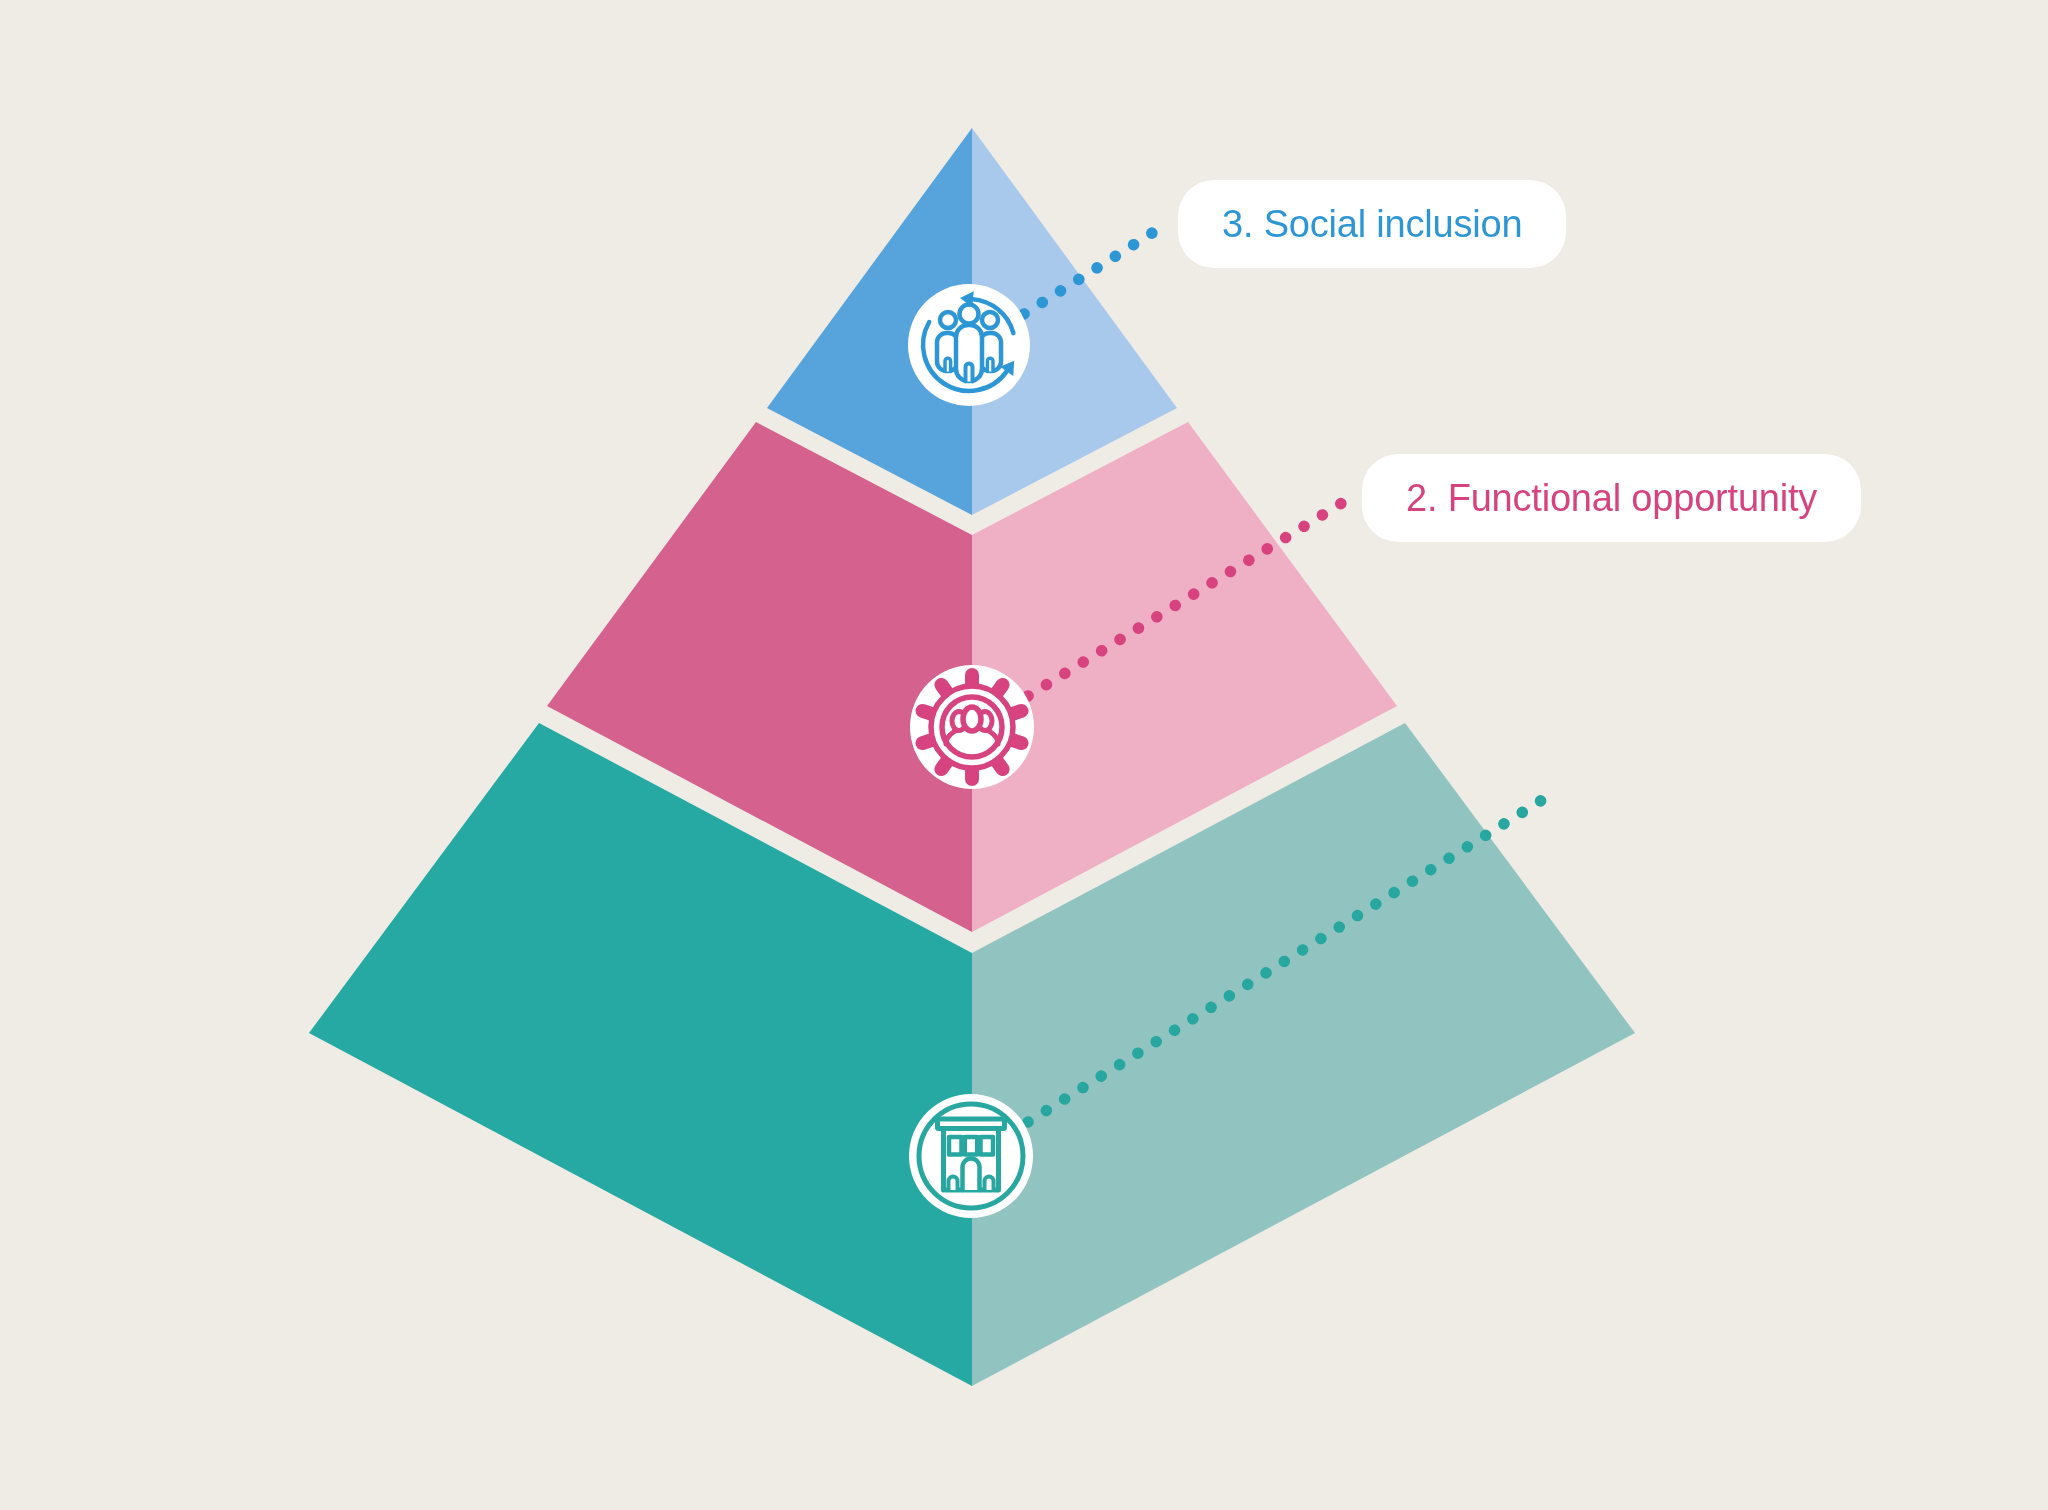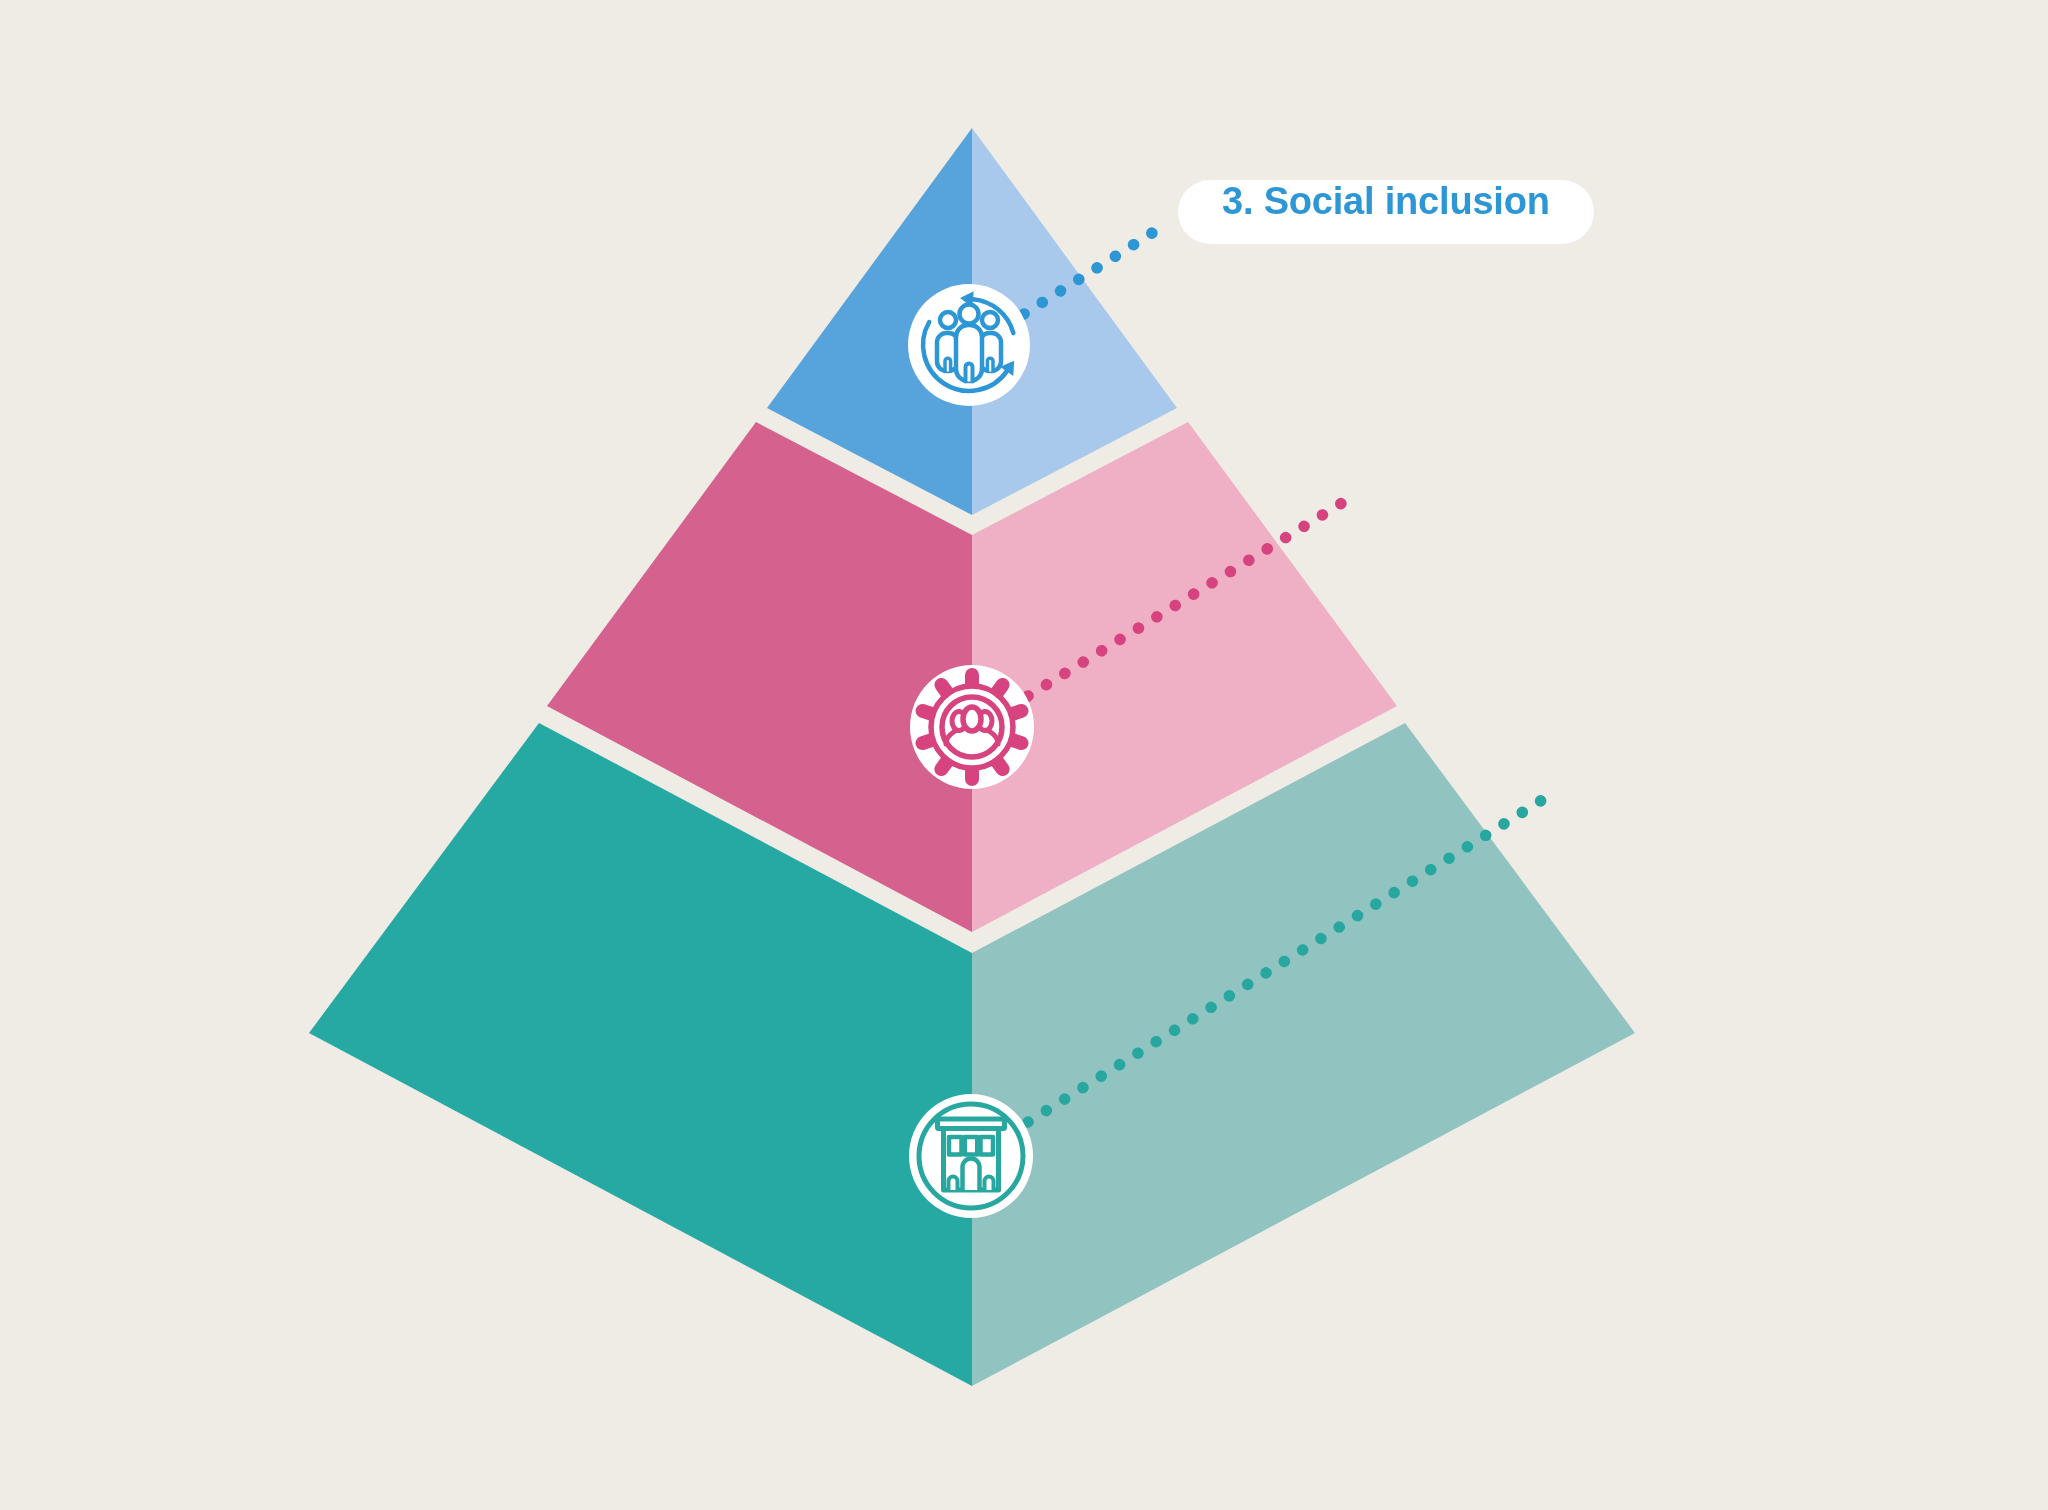--- a/index.html
+++ b/index.html
@@ -15,29 +15,29 @@
     background: #EFEBE5;
     overflow: hidden;
   }
   .pyramid-svg {
     position: absolute;
     left: 0;
     top: 0;
   }
   .pill {
     position: absolute;
-    height: 64px;
+    height: 88px;
     background: #ffffff;
     border-radius: 36px;
     display: flex;
-    align-items: flex-start;
+    align-items: center;
     padding: 0 44px;
     white-space: nowrap;
     font-size: 38px;
-    font-weight: bold;
+    font-weight: normal;
     letter-spacing: -0.2px;
   }
   .pill-blue { color: #2D96D5; }
   .pill-pink { color: #D6437F; }
   .pill-teal { color: #28A7A1; }
   .pill-3 { left: 1178px; top: 180px; }
   .pill-2 { left: 1362px; top: 454px; }
   .pill-1 { left: 1579px; top: 745px; }
 </style>
 </head>
@@ -129,15 +129,18 @@
       <path d="M -8.5 34 L -8.5 11 A 8.5 8.5 0 0 1 8.5 11 L 8.5 34" stroke-width="4.5" fill="#ffffff"></path>
       <path d="M -22.5 34 L -22.5 25 A 4.5 4.5 0 0 1 -13.5 25 L -13.5 34" stroke-width="4" fill="#ffffff"></path>
       <path d="M 13.5 34 L 13.5 25 A 4.5 4.5 0 0 1 22.5 25 L 22.5 34" stroke-width="4" fill="#ffffff"></path>
     </g>
   </svg>
 
   <div class="pill pill-blue pill-3">
     <span>3. Social inclusion</span>
   </div>
 
+  <div class="pill pill-pink pill-2">
+    <span>2. Functional opportunity</span>
+  </div>
 
 
 </div>
 
 </body></html>

